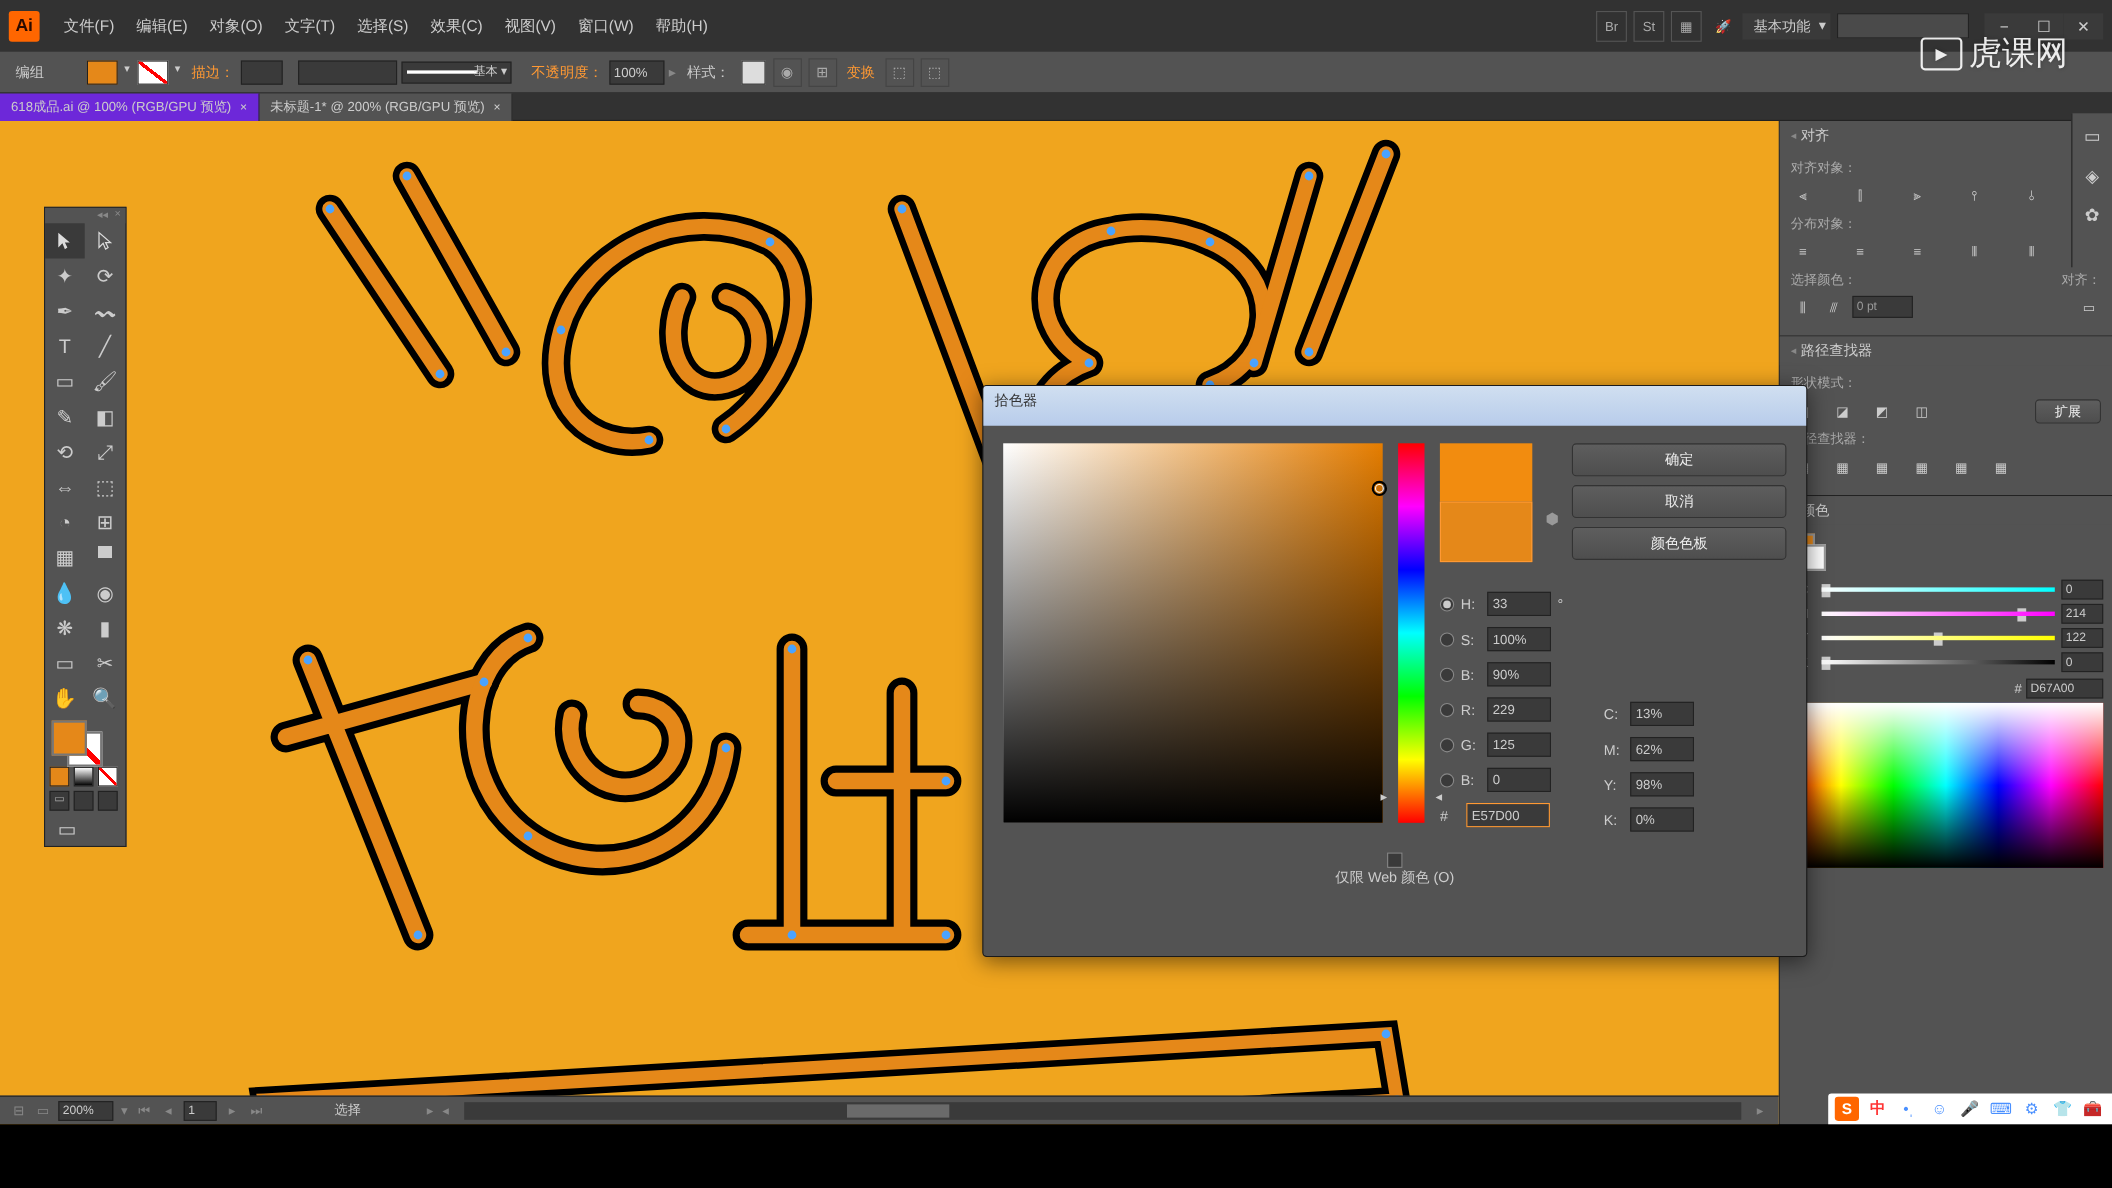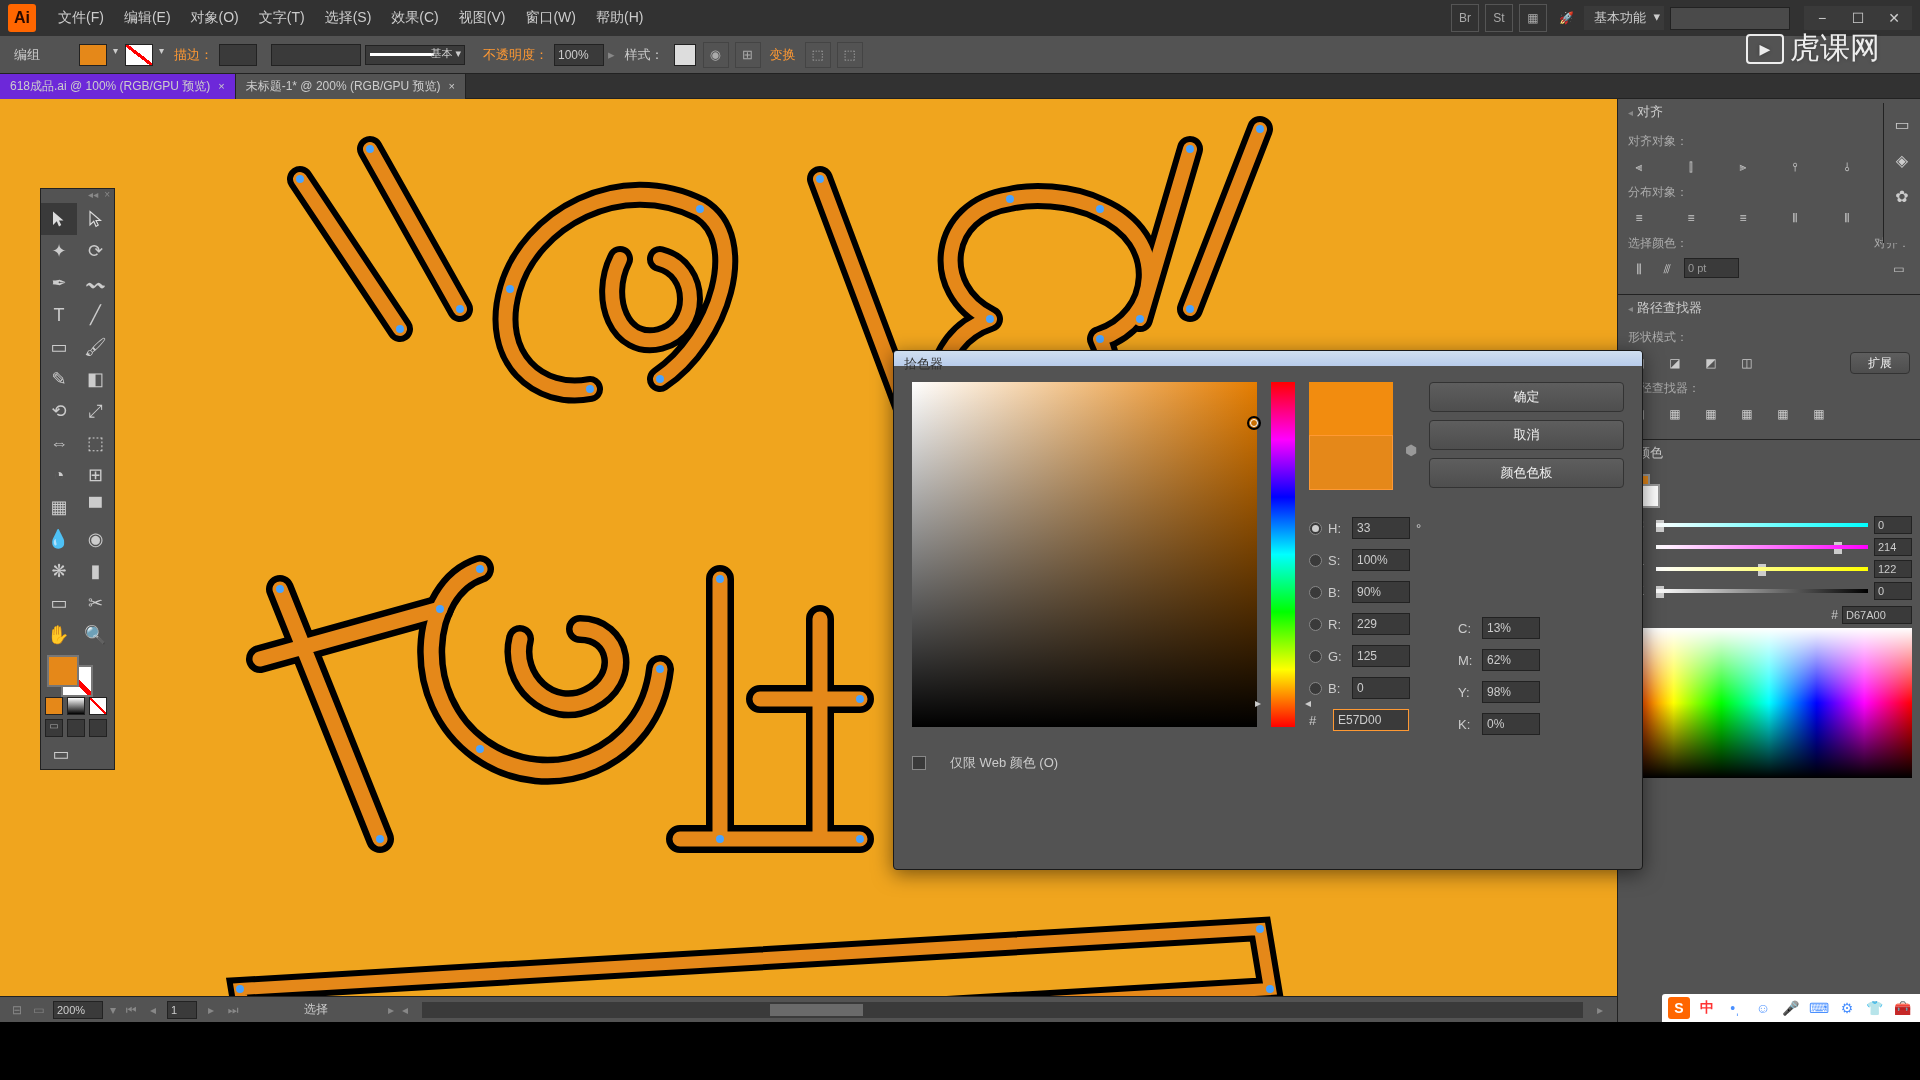--- a/index.html
+++ b/index.html
@@ -1,19 +1,19 @@
 <!DOCTYPE html>
 <html><head>
 <meta charset="utf-8">
 <style>
 * { margin: 0; padding: 0; box-sizing: border-box; font-family: "Microsoft YaHei", sans-serif; }
 body { background: #323232; width: 1920px; height: 1080px; overflow: hidden; position: relative; }
 
 
-.menubar { height: 36px; background: #323232; display: flex; align-items: center; padding: 0 8px; color: #ccc; font-size: 14px; }
+.menubar { height: 47px; background: #323232; display: flex; align-items: center; padding: 0 8px; color: #ccc; font-size: 14px; }
 .ai-logo { width: 28px; height: 28px; background: #ff6600; color: #2a0a00; display: flex; align-items: center; justify-content: center; font-weight: bold; font-size: 16px; border-radius: 3px; margin-right: 12px; }
 .menu-item { padding: 0 10px; cursor: pointer; }
 .menu-spacer { flex: 1; }
 .menu-icon-btn { width: 28px; height: 28px; margin: 0 3px; display: flex; align-items: center; justify-content: center; border: 1px solid #555; color: #aaa; font-size: 12px; }
 .workspace-select { background: #3a3a3a; padding: 3px 18px 3px 10px; color: #ccc; font-size: 13px; position: relative; }
 .workspace-select::after { content: "▾"; position: absolute; right: 4px; }
 .search-field { background: #4a4a4a; border: 1px solid #222; width: 120px; height: 23px; margin: 0 6px; }
 .win-controls { display: flex; margin-left: 8px; }
 .win-btn { width: 36px; height: 24px; background: #3a3a3a; color: #ccc; display: flex; align-items: center; justify-content: center; font-size: 14px; }
 
@@ -85,21 +85,21 @@
 .slider-track.y::after { background: linear-gradient(to right, #fff, yellow); }
 .slider-track.k::after { background: linear-gradient(to right, #fff, #000); }
 .slider-thumb { position: absolute; top: 0; width: 8px; height: 12px; background: #ccc; }
 .slider-val { width: 38px; background: #3a3a3a; border: 1px solid #222; height: 18px; color: #ccc; font-size: 11px; padding: 0 3px; }
 .hex-row { display: flex; align-items: center; justify-content: flex-end; margin-top: 6px; font-size: 12px; color: #ccc; }
 .hex-input { width: 70px; background: #3a3a3a; border: 1px solid #222; height: 18px; color: #ccc; font-size: 11px; padding: 0 3px; margin-left: 4px; }
 .spectrum { height: 150px; background: linear-gradient(to bottom, rgba(255,255,255,1), rgba(255,255,255,0) 50%, rgba(0,0,0,0) 50%, rgba(0,0,0,1)), linear-gradient(to right, red, yellow, lime, cyan, blue, magenta, red); margin-top: 4px; }
 
 
 .color-picker { position: absolute; left: 893px; top: 350px; width: 750px; height: 520px; background: #535353; border: 1px solid #1a1a1a; border-radius: 4px; z-index: 100; box-shadow: 0 4px 20px rgba(0,0,0,.5); }
-.picker-title { height: 15px; background: linear-gradient(#d0dff0, #b8cceb); color: #333; font-size: 13px; padding: 4px 10px; border-radius: 3px 3px 0 0; }
+.picker-title { height: 36px; background: linear-gradient(#d0dff0, #b8cceb); color: #333; font-size: 13px; padding: 4px 10px; border-radius: 3px 3px 0 0; }
 .picker-body { padding: 16px 18px; color: #ccc; font-size: 13px; }
 .picker-label { margin-bottom: 10px; }
 .picker-main { display: flex; gap: 14px; }
 .sv-box { width: 345px; height: 345px; position: relative; background: linear-gradient(to bottom, transparent, #000), linear-gradient(to right, #fff, #e57d00); }
 .sv-cursor { position: absolute; width: 14px; height: 14px; border: 2px solid #000; border-radius: 50%; right: -4px; top: 34px; }
 .sv-cursor::after { content: ""; position: absolute; inset: 1px; border: 1px solid #fff; border-radius: 50%; }
 .hue-bar { width: 24px; height: 345px; background: linear-gradient(to bottom, red, magenta, blue, cyan, lime, yellow, red); position: relative; }
 .hue-cursor { position: absolute; left: -6px; right: -6px; height: 0; top: 314px; }
 .hue-cursor::before { content: "▸"; position: absolute; left: -10px; color: #ccc; font-size: 12px; }
 .hue-cursor::after { content: "◂"; position: absolute; right: -10px; color: #ccc; font-size: 12px; }
@@ -114,21 +114,21 @@
 .picker-inputs { margin-top: 6px; }
 .pi-row { display: flex; align-items: center; margin: 5px 0; gap: 6px; font-size: 13px; }
 .pi-radio { width: 13px; height: 13px; border-radius: 50%; border: 1px solid #888; background: #3a3a3a; display: inline-block; }
 .pi-radio.checked::after { content: ""; display: block; width: 7px; height: 7px; background: #ccc; border-radius: 50%; margin: 2px; }
 .pi-label { width: 18px; }
 .pi-input { width: 58px; height: 22px; background: #3a3a3a; border: 1px solid #222; color: #ccc; font-size: 12px; padding: 0 4px; }
 .pi-input.hex { width: 76px; border: 1px solid #ff9933; }
 .pi-unit { width: 12px; }
 .pi-cols { display: flex; gap: 30px; }
 .pi-col { display: flex; flex-direction: column; }
-.web-only { display: flex; align-items: center; margin-top: 14px; gap: 24px; font-size: 13px; }
+.web-only { display: flex; align-items: center; margin-top: 14px; gap: 0; font-size: 13px; flex-direction: column; }
 .web-check { width: 14px; height: 14px; border: 1px solid #888; background: #3a3a3a; }
 
 
 .status-bar { position: absolute; bottom: 58px; left: 0; right: 303px; height: 26px; background: #535353; display: flex; align-items: center; color: #ccc; font-size: 12px; border-top: 1px solid #222; padding: 0 6px; }
 .status-input { background: #3a3a3a; border: 1px solid #222; height: 18px; width: 50px; color: #ccc; font-size: 11px; padding: 0 3px; margin: 0 3px; }
 .nav-btn { width: 18px; height: 18px; color: #888; display: flex; align-items: center; justify-content: center; margin: 0 2px; cursor: pointer; }
 .scrollbar-h { flex: 1; height: 16px; background: #3a3a3a; margin: 0 6px; position: relative; }
 .scrollbar-thumb { position: absolute; top: 2px; height: 12px; background: #6a6a6a; left: 30%; width: 8%; }
 
 

